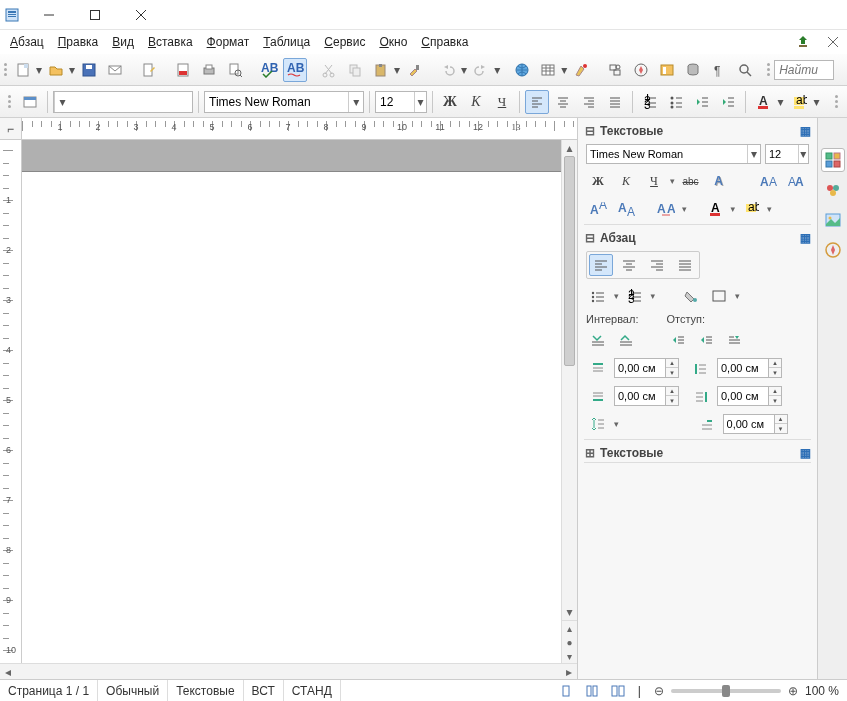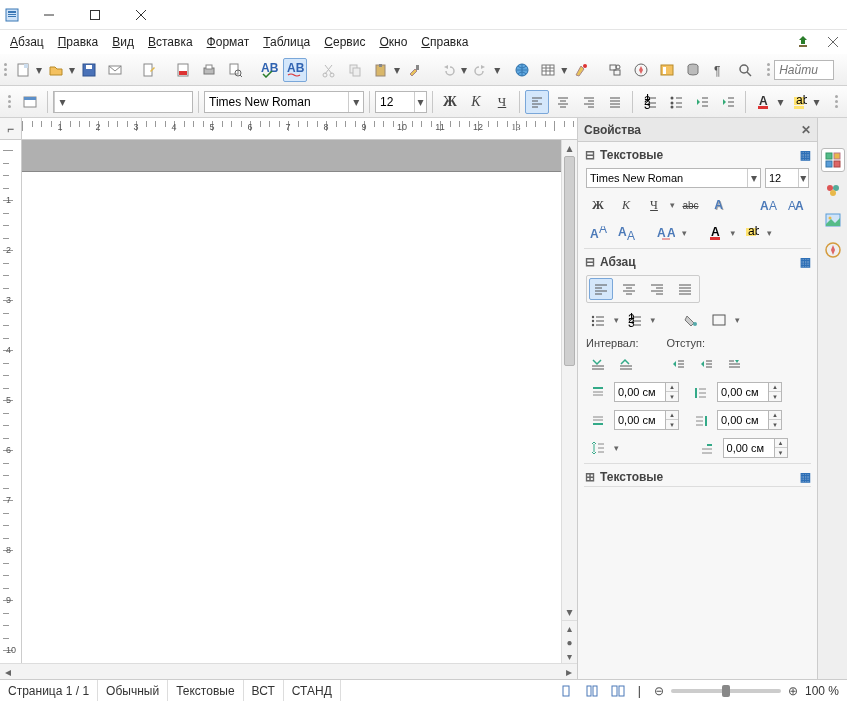--- a/index.html
+++ b/index.html
@@ -638,24 +638,20 @@
       </div>
     </div>
     <div class="hscroll">
       <div class="sbtn">◂</div>
       <div class="strack"></div>
       <div class="sbtn">▸</div>
     </div>
   </div>
 
   <div class="sidebar">
-    <div class="sidetitle">
-      <span>Свойства</span>
-      <span class="sx">✕</span>
-    </div>
     <div class="panel-body">
 
       <div class="section">
         <div class="shead">
             <span class="exp">⊟</span>
             <span>Текстовые</span>
             <span class="sgear">▦</span>
           </div>
         <div class="sbody">
           <div class="row">

